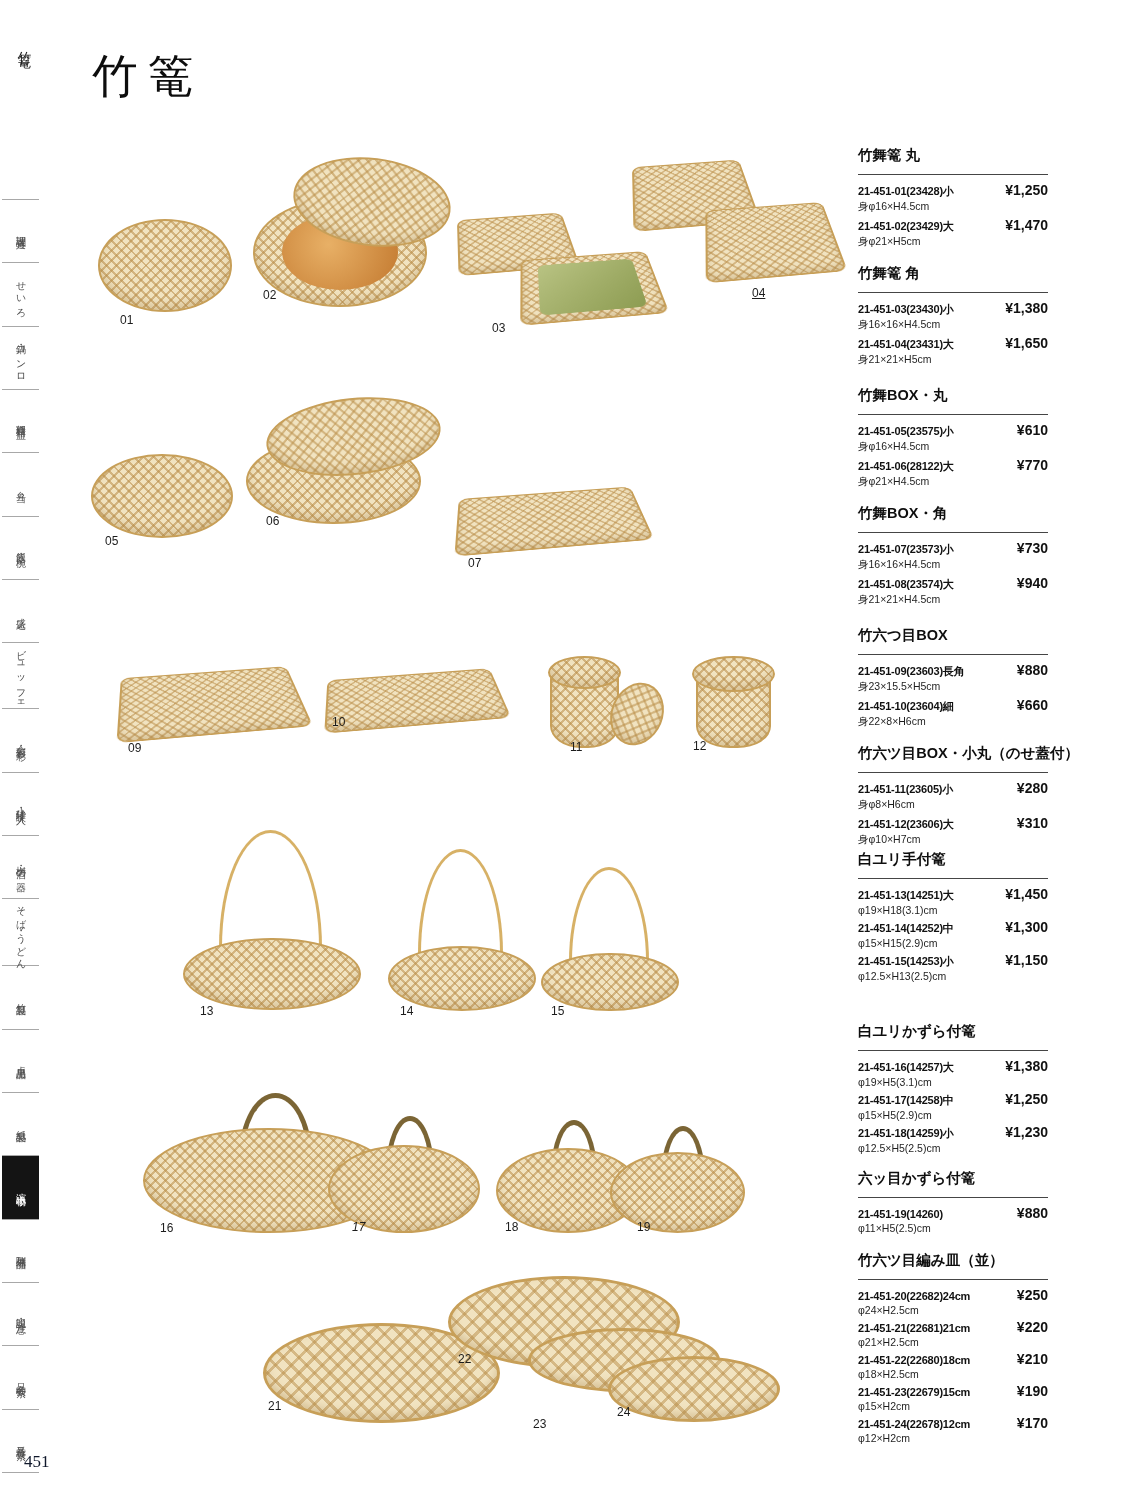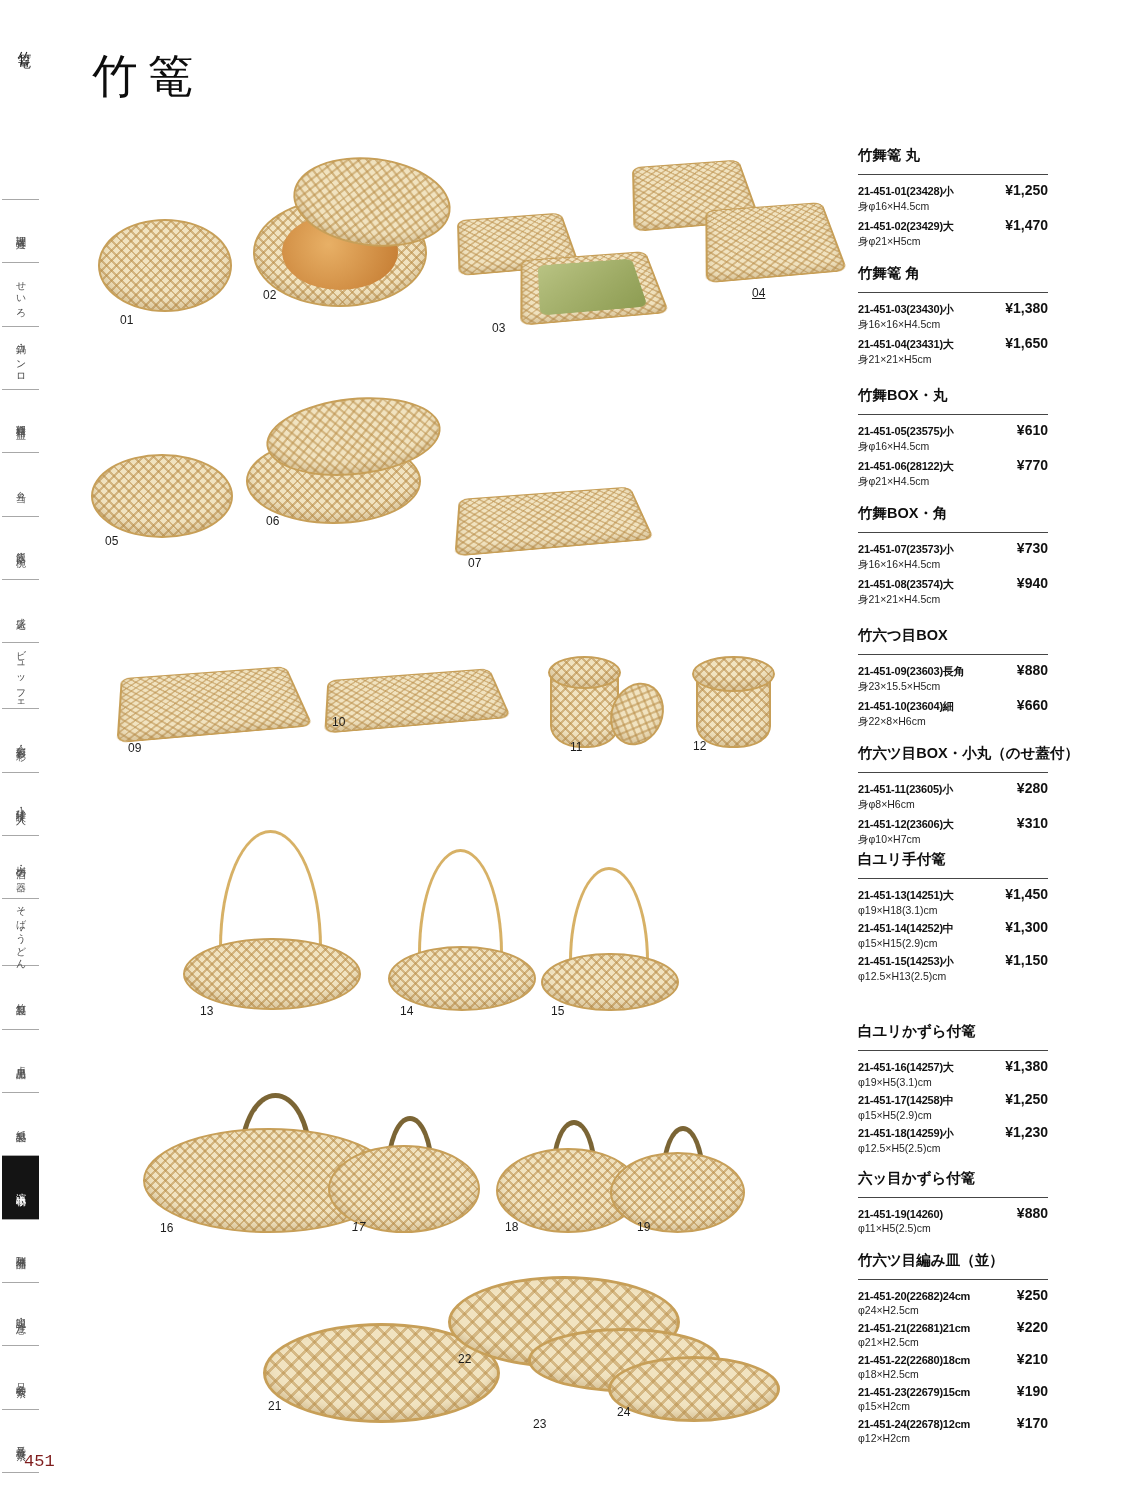--- a/index.html
+++ b/index.html
@@ -12,22 +12,22 @@
   .tab-title{position:absolute;left:15px;top:40px;writing-mode:vertical-rl;
              font-family:"Liberation Serif",serif;font-size:14px;color:#1c1c1c;letter-spacing:4px;}
   .sidebar-list{position:absolute;left:2px;top:199px;width:37px;height:1273px;
                 display:flex;flex-direction:column;border-top:1px solid #a8a8a8;}
   .side-item{flex:1 1 0;display:flex;align-items:center;justify-content:center;
              border-bottom:1px solid #a8a8a8;}
   .side-item span{writing-mode:vertical-rl;font-family:"Liberation Serif",serif;
                   font-size:10px;letter-spacing:1.5px;color:#4d4d4d;white-space:nowrap;}
   .side-item.active{background:#141414;}
   .side-item.active span{color:#ffffff;}
-  .page-number{position:absolute;left:24px;top:1452px;font-family:Liberation Mono, monospace;
-               font-size:17px;color:#7f1d1d;}
+  .page-number{position:absolute;left:24px;top:1452px;font-family:Liberation Serif, serif;
+               font-size:17px;color:#0f172a;}
 
   
   .page-title{position:absolute;left:92px;top:46px;margin:0;font-family:"Liberation Serif",serif;
               font-weight:400;font-size:46px;letter-spacing:10px;color:#0d0d0d;}
 
   
   #photos{position:absolute;inset:0;}
   .ph{position:absolute;margin:0;}
   .art{position:absolute;inset:0;}
   .art>div{position:absolute;}

